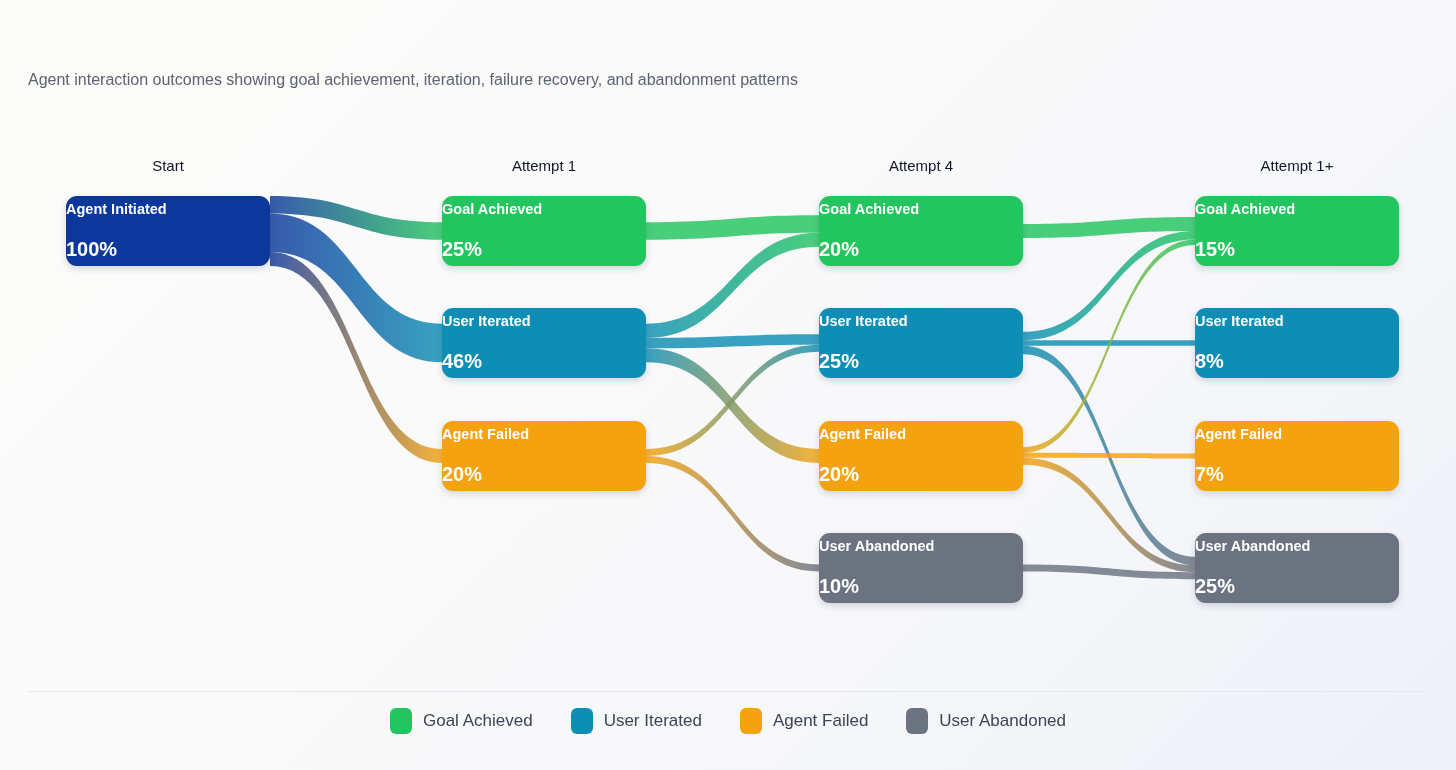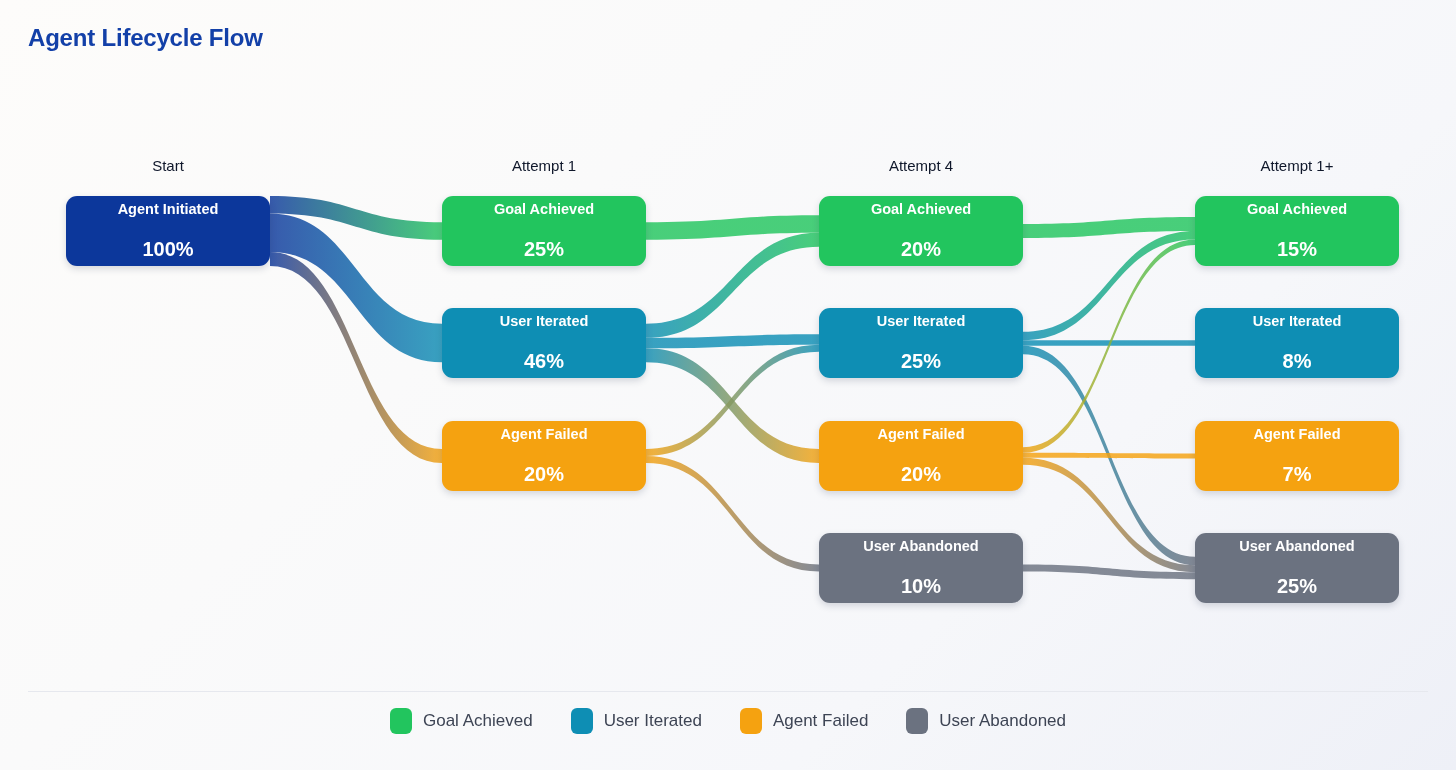--- a/index.html
+++ b/index.html
@@ -28,21 +28,21 @@
     width: 204px;
   }
 
   svg.flow { position: absolute; left: 0; top: 0; width: 1456px; height: 700px; }
 
   .node {
     position: absolute;
     width: 204px; height: 70px;
     border-radius: 11px;
     display: flex; flex-direction: column;
-    align-items: center; justify-content: center;
+    align-items: flex-start; justify-content: center;
     color: #ffffff;
     box-shadow: 0 3px 7px rgba(30,40,70,0.17);
   }
   .node-label { font-size: 14.5px; font-weight: bold; line-height: 1.25; }
   .node-value { font-size: 20px; font-weight: bold; line-height: 1.3; margin-top: 17px; }
 
   .legend-divider {
     position: absolute; left: 28px; top: 691px;
     width: 1400px; height: 1px; background: #e6e8ee;
   }
@@ -53,21 +53,21 @@
   }
   .legend-item { display: flex; align-items: center; gap: 11px; }
   .legend-swatch { width: 22px; height: 26px; border-radius: 6px; }
   .legend-text { font-size: 17px; color: #3d4454; }
 </style>
 </head>
 <body>
 
 <div id="root">
 
-  <div class="page-title">Agent Lifecycle Flow</div>
+  <div class="page-subtitle">Agent interaction outcomes showing goal achievement, iteration, failure recovery, and abandonment patterns</div>
 
   <div class="col-header" style="left:66px">Start</div>
   <div class="col-header" style="left:442px">Attempt 1</div>
   <div class="col-header" style="left:819px">Attempt 4</div>
   <div class="col-header" style="left:1195px">Attempt 1+</div>
 
   <svg class="flow" id="flow-svg">
     <defs id="flow-defs">
         <linearGradient id="lg0" x1="270" x2="442" y1="0" y2="0" gradientUnits="userSpaceOnUse">
           <stop offset="0%" stop-color="#0c379b"></stop>

